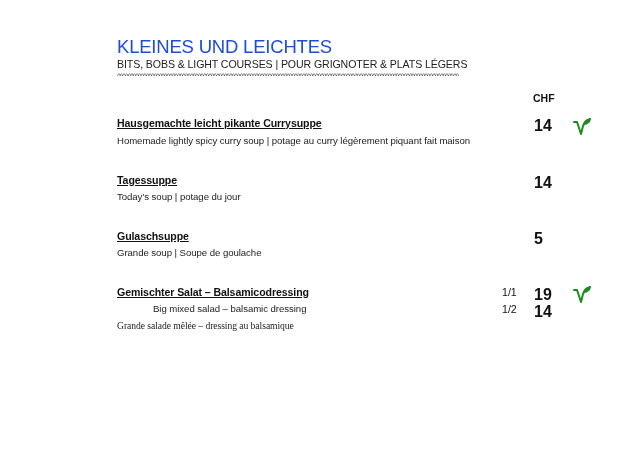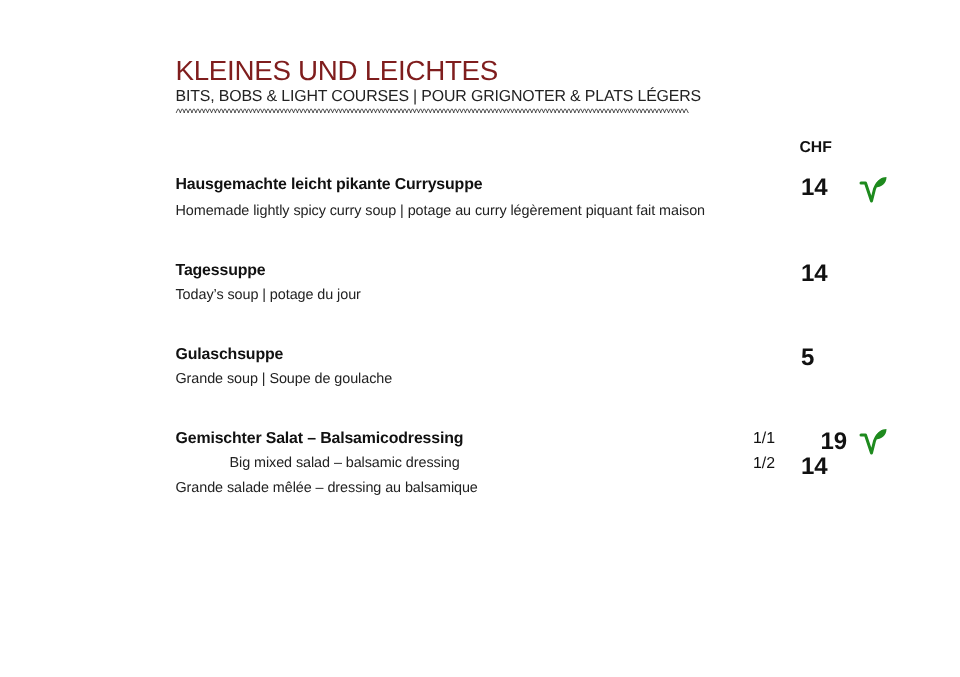--- a/index.html
+++ b/index.html
@@ -13,21 +13,21 @@
       position: relative;
       overflow: hidden;
       font-family: "Liberation Sans", "DejaVu Sans", sans-serif;
       color: #111111;
     }
     .abs { position: absolute; white-space: nowrap; }
     .title {
       left: 117px; top: 36px;
       font-size: 18.5px;
       letter-spacing: -0.2px;
-      color: #7f1d1d;
+      color: #1d4ed8;
     }
     .subtitle {
       left: 117px; top: 58px;
       font-size: 10.6px;
       color: #222;
       letter-spacing: -0.1px;
     }
     .carets {
       left: 117px; top: 72px;
       width: 455px;
@@ -41,20 +41,21 @@
     .currency {
       left: 533px; top: 92px;
       font-size: 10.5px;
       font-weight: bold;
     }
     .item-name {
       font-size: 10.6px;
       font-weight: bold;
       color: #111;
       letter-spacing: -0.1px;
+      text-decoration: underline;
     }
     .item-desc {
       font-size: 9.6px;
       color: #222;
       letter-spacing: -0.05px;
     }
     .price {
       font-size: 16px;
       font-weight: bold;
     }
@@ -96,23 +97,23 @@
 
   <div>
     <div class="abs item-name" style="left:117px; top:230px;">Gulaschsuppe</div>
     <div class="abs item-desc" style="left:117px; top:247px;">Grande soup | Soupe de goulache</div>
     <div class="abs price" style="left:534px; top:230px;">5</div>
   </div>
 
   <div>
     <div class="abs item-name" style="left:117px; top:286px;">Gemischter Salat – Balsamicodressing</div>
     <div class="abs item-desc" style="left:117px; top:303px;margin-left:36px;">Big mixed salad – balsamic dressing</div>
-    <div class="abs item-desc" style="left:117px; top:320px;">Grande salade mêlée – dressing au balsamique</div>
+    <div class="abs item-desc" style="left:117px; top:320px;font-family:Liberation Serif, serif;">Grande salade mêlée – dressing au balsamique</div>
     <div class="abs portion" style="left:502px; top:286px;">1/1</div>
-    <div class="abs price" style="left:547px; top:286px;">19</div>
+    <div class="abs price" style="left:534px; top:286px;">19</div>
     <div class="abs portion" style="left:502px; top:303px;">1/2</div>
     <div class="abs price" style="left:534px; top:303px;">14</div>
     <svg class="veg-icon" style="left:572px; top:285px;" viewBox="0 0 20 22">
       <path d="M2 5 L5 5 L9 17 L11 9 C12 6 14 4 16 3" fill="none" stroke="#1e8a1e" stroke-width="2" stroke-linecap="round" stroke-linejoin="round"></path>
       <path d="M11 8 C12 3 16 1 19 1 C19 5 16 8 11 8 Z" fill="#1e8a1e"></path>
     </svg>
   </div>
 
 </div>
 

